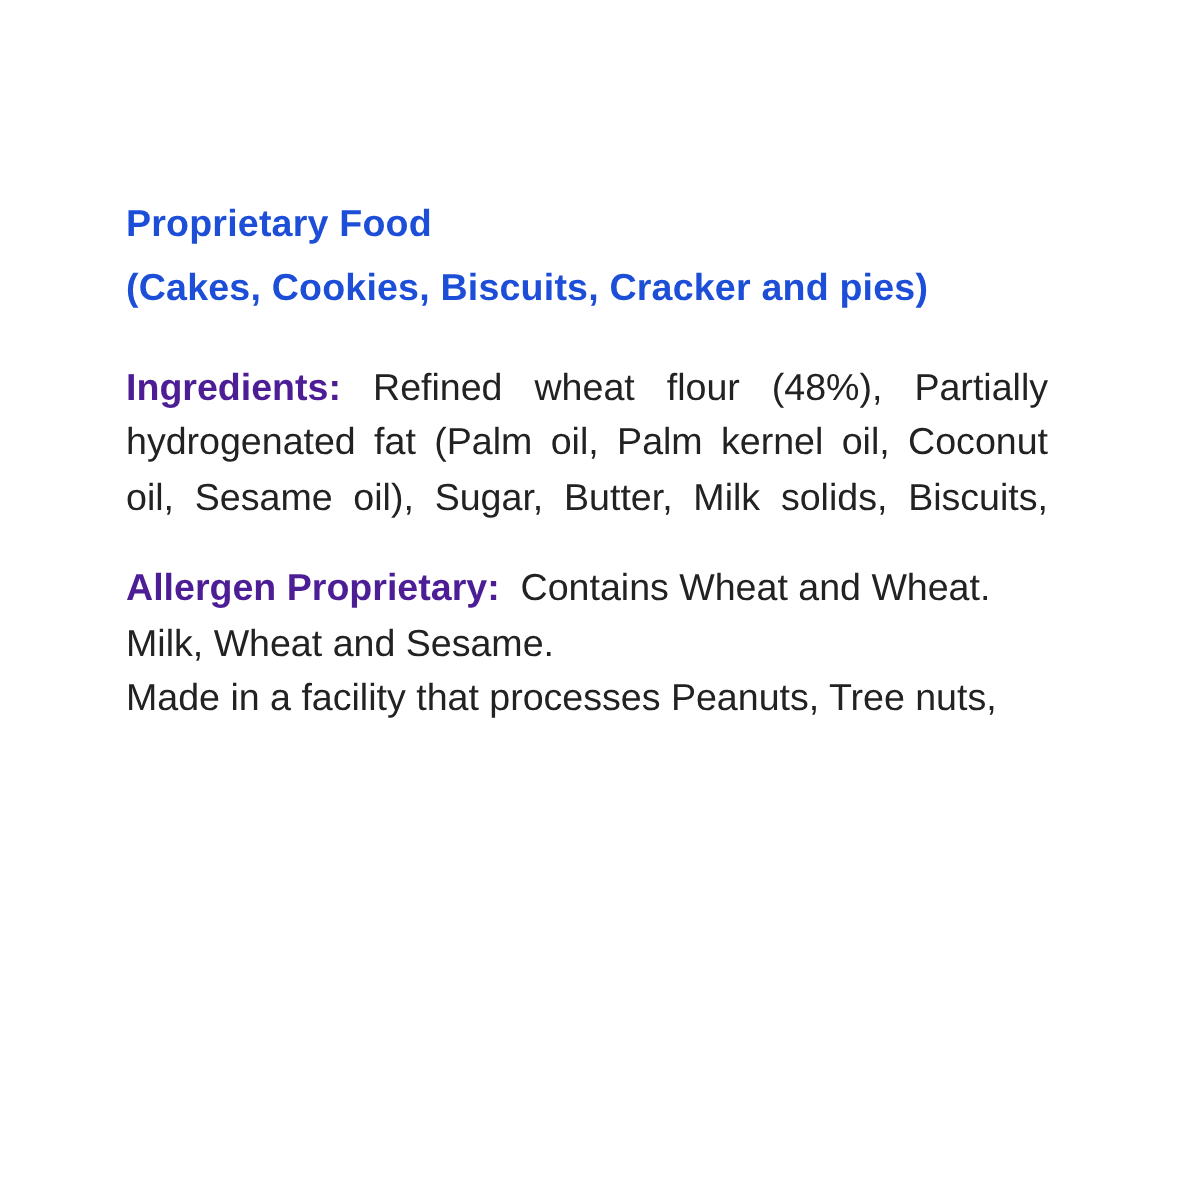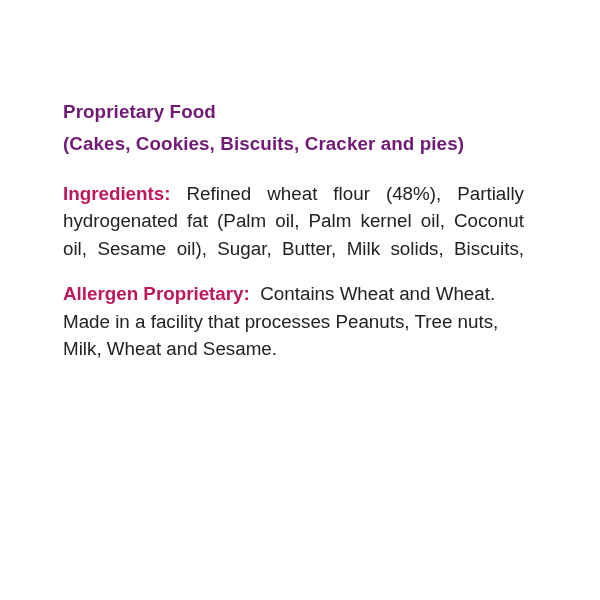--- a/index.html
+++ b/index.html
@@ -19,56 +19,56 @@
     position: absolute;
     left: 63px;
     top: 96px;
     width: 461px;
     color: #222222;
   }
   .title-line {
     font-weight: 700;
     font-size: 18.8px;
     line-height: 32px;
-    color: #701a75;
+    color: #1d4ed8;
     letter-spacing: 0.1px;
   }
   .para {
     font-size: 18.8px;
   }
   .para-ingredients { margin-top: 20px; }
   .para-allergen   { margin-top: 18px; }
   .line {
     line-height: 27.4px;
     white-space: normal;
   }
   .line-justify {
     text-align: justify;
     text-align-last: justify;
   }
   .bold {
     font-weight: 700;
-    color: #be185d;
+    color: #4c1d95;
   }
   .colon-gap { display: inline-block; width: 0.28em; }
 </style>
 </head>
 <body>
 
 <div class="sheet">
 
   <div class="title-line">Proprietary Food</div>
 
   <div class="title-line">(Cakes, Cookies, Biscuits, Cracker and pies)</div>
 
   <div class="para para-ingredients">
     <div class="line line-justify"><span class="bold">Ingredients:</span> <span>Refined wheat flour (48%), Partially</span></div>
     <div class="line line-justify">hydrogenated fat (Palm oil, Palm kernel oil, Coconut</div>
     <div class="line line-justify">oil, Sesame oil), Sugar, Butter, Milk solids, Biscuits,</div>
   </div>
 
   <div class="para para-allergen">
     <div class="line"><span class="bold">Allergen Proprietary:</span><span class="colon-gap"></span> <span>Contains Wheat and Wheat.</span></div>
+    <div class="line">Milk, Wheat and Sesame.</div>
     <div class="line">Made in a facility that processes Peanuts, Tree nuts,</div>
-    <div class="line">Milk, Wheat and Sesame.</div>
   </div>
 
 </div>
 
 </body></html>

